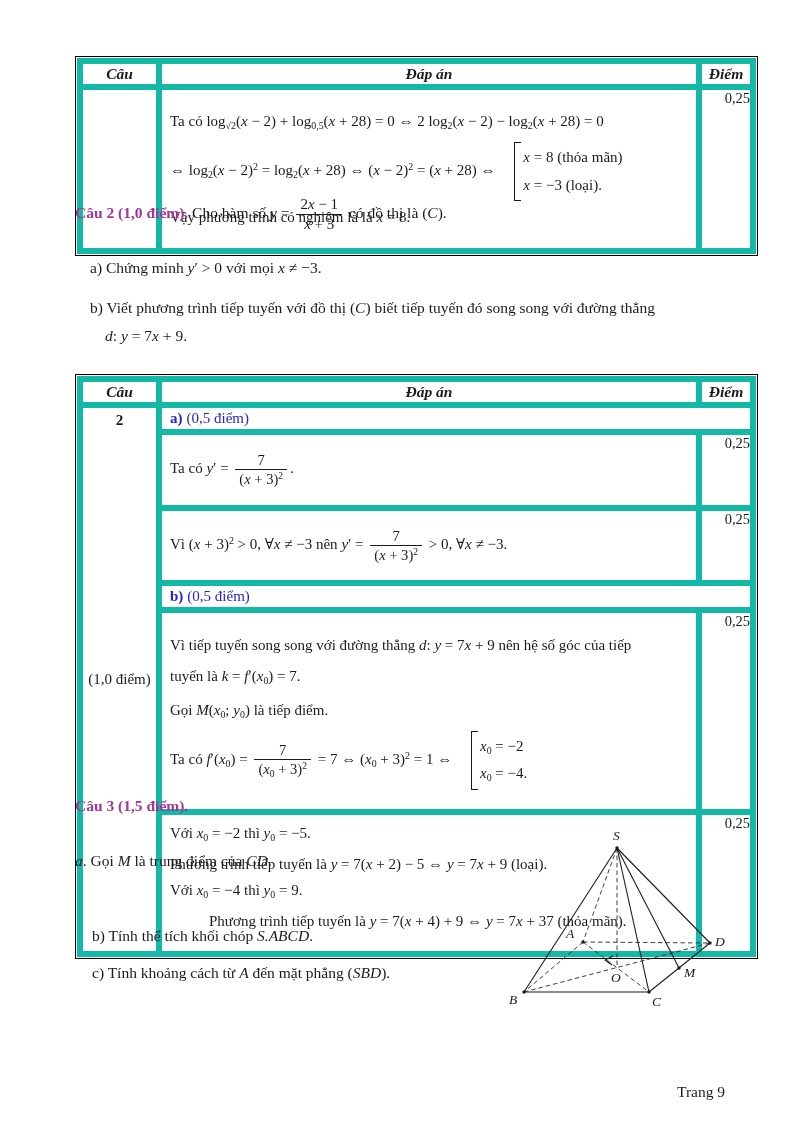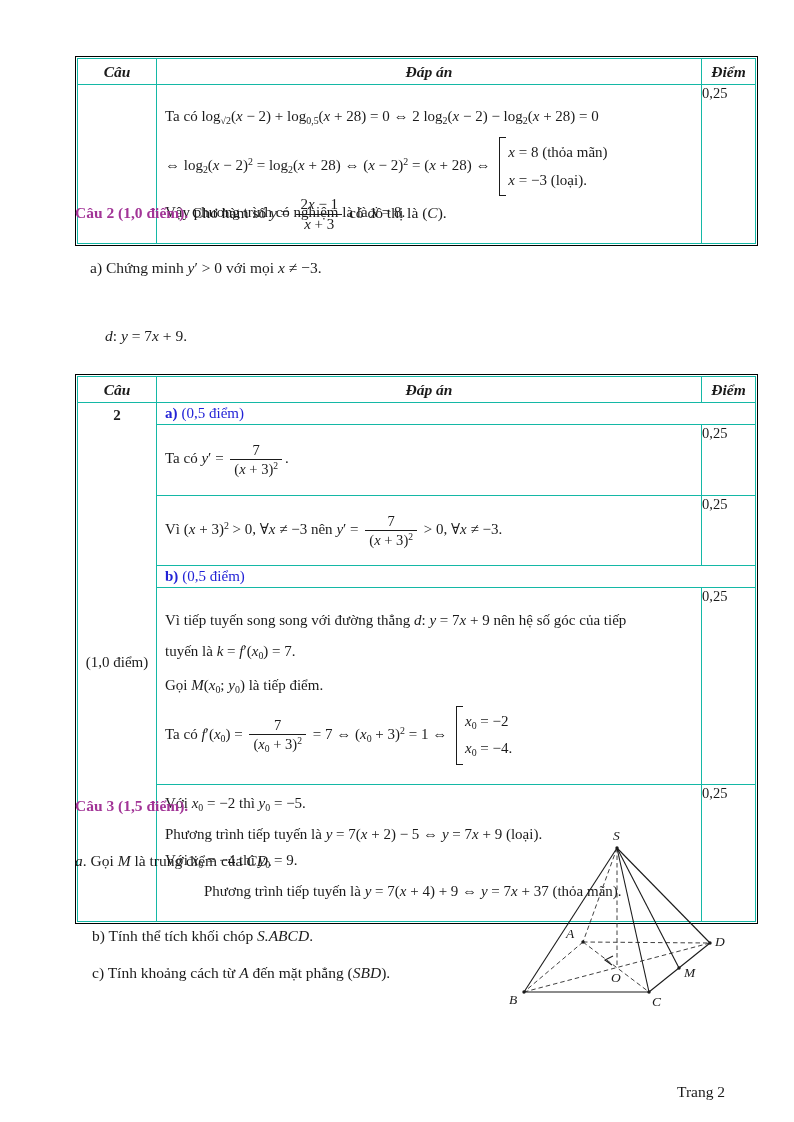--- a/index.html
+++ b/index.html
@@ -12,37 +12,37 @@
   .page { position:absolute; inset:0; }
 
   
   .mi { font-style:italic; }
   sub { font-size:0.66em; vertical-align:-0.28em; }
   sup { font-size:0.66em; vertical-align:0.5em; }
   .frac { display:inline-block; vertical-align:middle; text-align:center;
           margin:0 3px; line-height:1.12; font-size:0.97em; }
   .fnum { display:block; padding:0 4px 1px; }
   .fden { display:block; border-top:1px solid #1b1b1b; padding:1px 4px 0; }
-  .cases { display:inline-block; vertical-align:middle; margin-left:5px;
+  .cases { display:inline-block; vertical-align:middle; margin-left:15px;
            padding:2px 2px 2px 9px; position:relative; }
   .cases::before { content:""; position:absolute; left:0; top:0; bottom:0; width:6px;
            border:1.5px solid #1b1b1b; border-right:none; }
   .cline { display:block; line-height:1.85; white-space:nowrap; }
 
   
   .tblwrap { position:absolute; left:75px; width:683px;
              border:1px solid #000; padding:1px; background:#fff; }
   .tblwrap table { border-collapse:collapse; width:100%; table-layout:fixed; }
-  .tblwrap th, .tblwrap td { border:1px solid #14b8a6; font-size:15px; }
+  .tblwrap th, .tblwrap td { border:6px solid #14b8a6; font-size:15px; }
   .tblwrap th { font-weight:bold; font-style:italic; text-align:center;
                 height:26px; font-size:15.5px; }
   col.c-cau  { width:79px; }
   col.c-diem { width:54px; }
   td.dap { padding:17px 8px; vertical-align:middle; }
-  td.diem { text-align:left; vertical-align:top; font-size:14.5px; }
+  td.diem { text-align:right; vertical-align:top; font-size:14.5px; }
   td.caucell { text-align:center; vertical-align:top; position:relative; }
   .cau-num { font-weight:bold; padding-top:4px; }
   .cau-pts { position:absolute; top:50%; left:0; width:100%;
              transform:translateY(-50%); text-align:center; }
   .ln { white-space:nowrap; line-height:28px; }
   .ln.tall { line-height:normal; margin:2px 0; }
   tr.subrow td.dap { vertical-align:top; }
   .bluerow { color:var(--blue); padding:2px 8px; height:15px; vertical-align:middle; }
   .bluerow b { margin-right:4px; }
 
@@ -84,20 +84,21 @@
       </tr>
     </tbody>
       </table>
   </div>
 
   <div class="abs" style="top:196px; left:75px; width:683px;">
     <p><span class="qhead">Câu 2 (1,0 điểm).</span>
        <span>Cho hàm số <span class="mi">y</span> = <span class="frac"><span class="fnum">2<span class="mi">x</span> − 1</span><span class="fden"><span class="mi">x</span> + 3</span></span> có đồ thị là (<span class="mi">C</span>).</span></p>
   </div>
   <div class="abs item" style="top:257px; left:90px;">a)  Chứng minh <span class="mi">y</span>′ &gt; 0 với mọi <span class="mi">x</span> ≠ −3.</div>
+  <div class="abs item" style="top:297px; left:90px;">b)  Viết phương trình tiếp tuyến với đồ thị (<span class="mi">C</span>) biết tiếp tuyến đó song song với đường thẳng</div>
   <div class="abs item" style="top:325px; left:105px;"><span class="mi">d</span>: <span class="mi">y</span> = 7<span class="mi">x</span> + 9.</div>
 
   <div class="tblwrap" style="top:374px;">
     <table>
       <colgroup>
           <col class="c-cau">
           <col>
           <col class="c-diem">
         </colgroup>
       <tbody>
@@ -187,14 +188,14 @@
 
     <text x="110" y="14">S</text>
     <text x="63" y="112">A</text>
     <text x="6" y="178">B</text>
     <text x="149" y="180">C</text>
     <text x="212" y="120">D</text>
     <text x="108" y="156">O</text>
     <text x="181" y="151">M</text>
   </svg>
 
-  <div class="abs footer" style="top:1083px; left:677px;">Trang 2</div>
+  <div class="abs footer" style="top:1083px; left:677px;">Trang 9</div>
 </div>
 
 </body></html>

